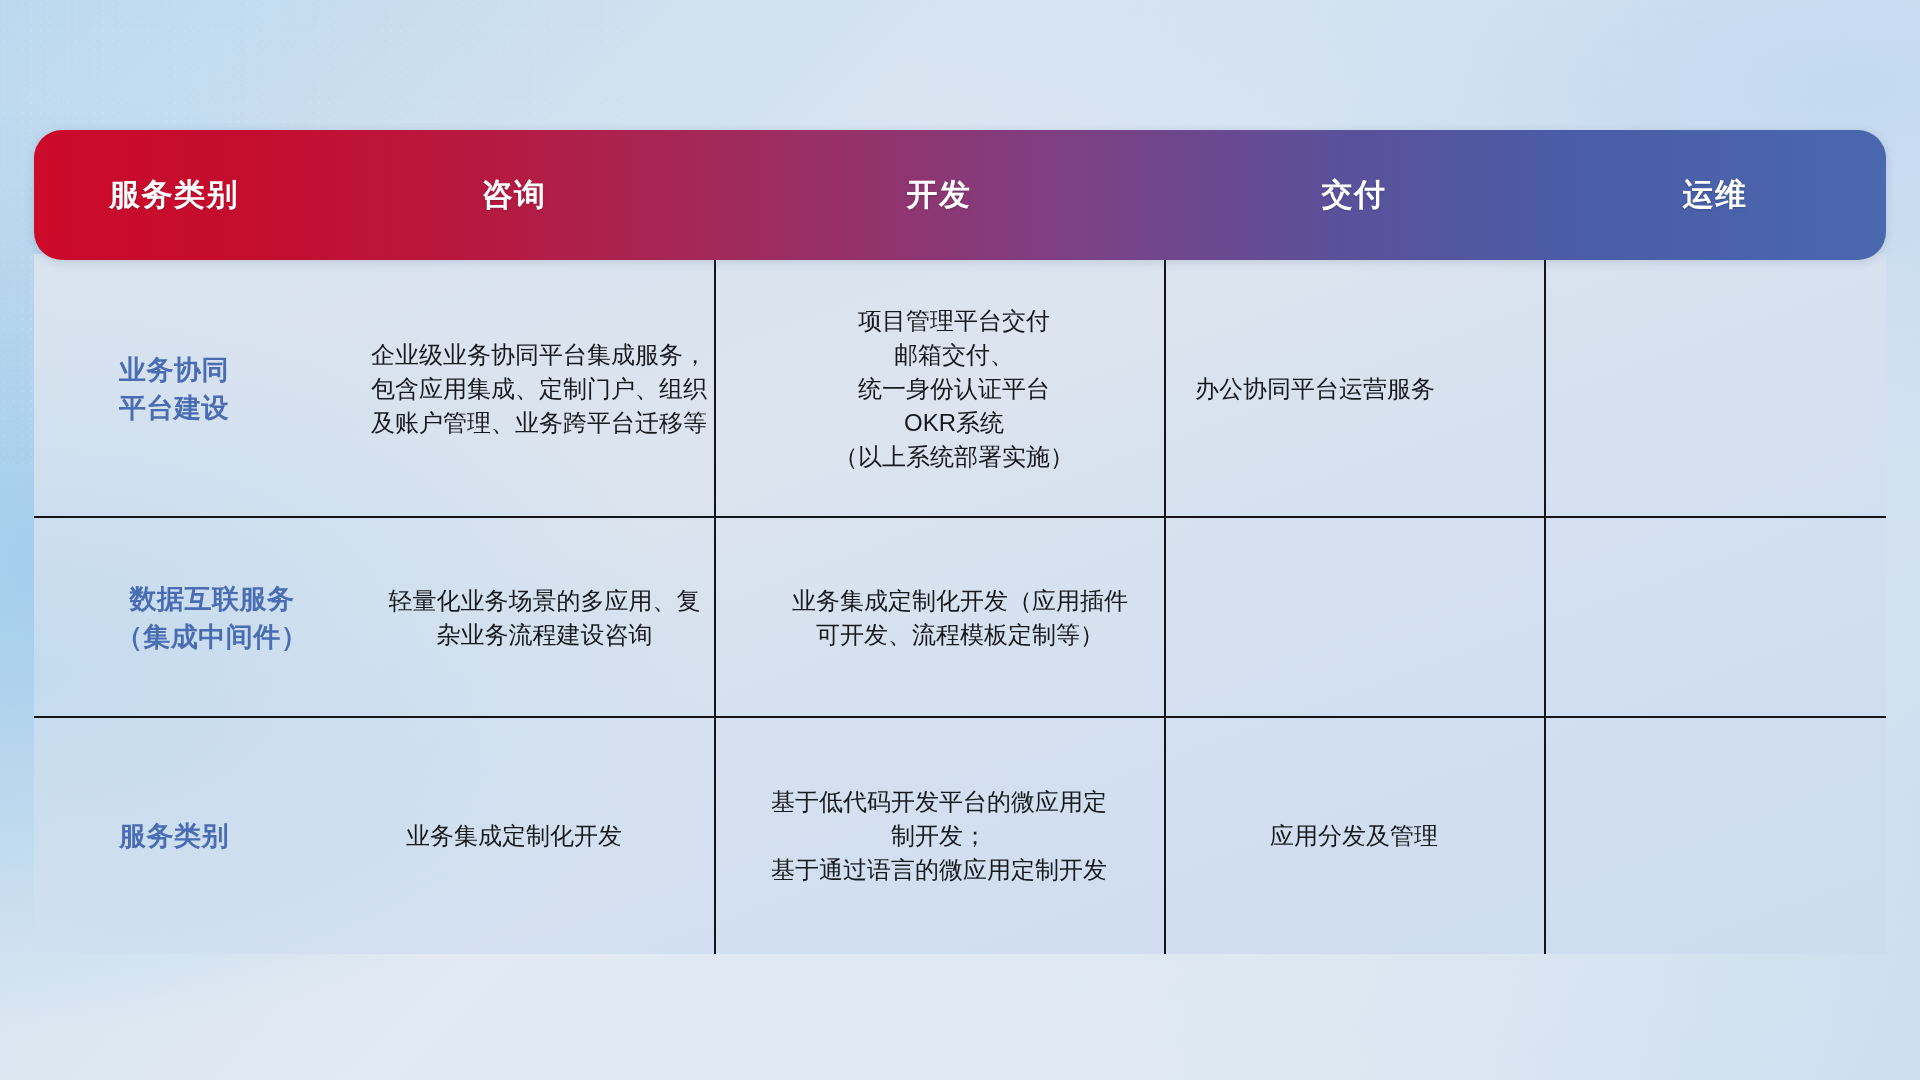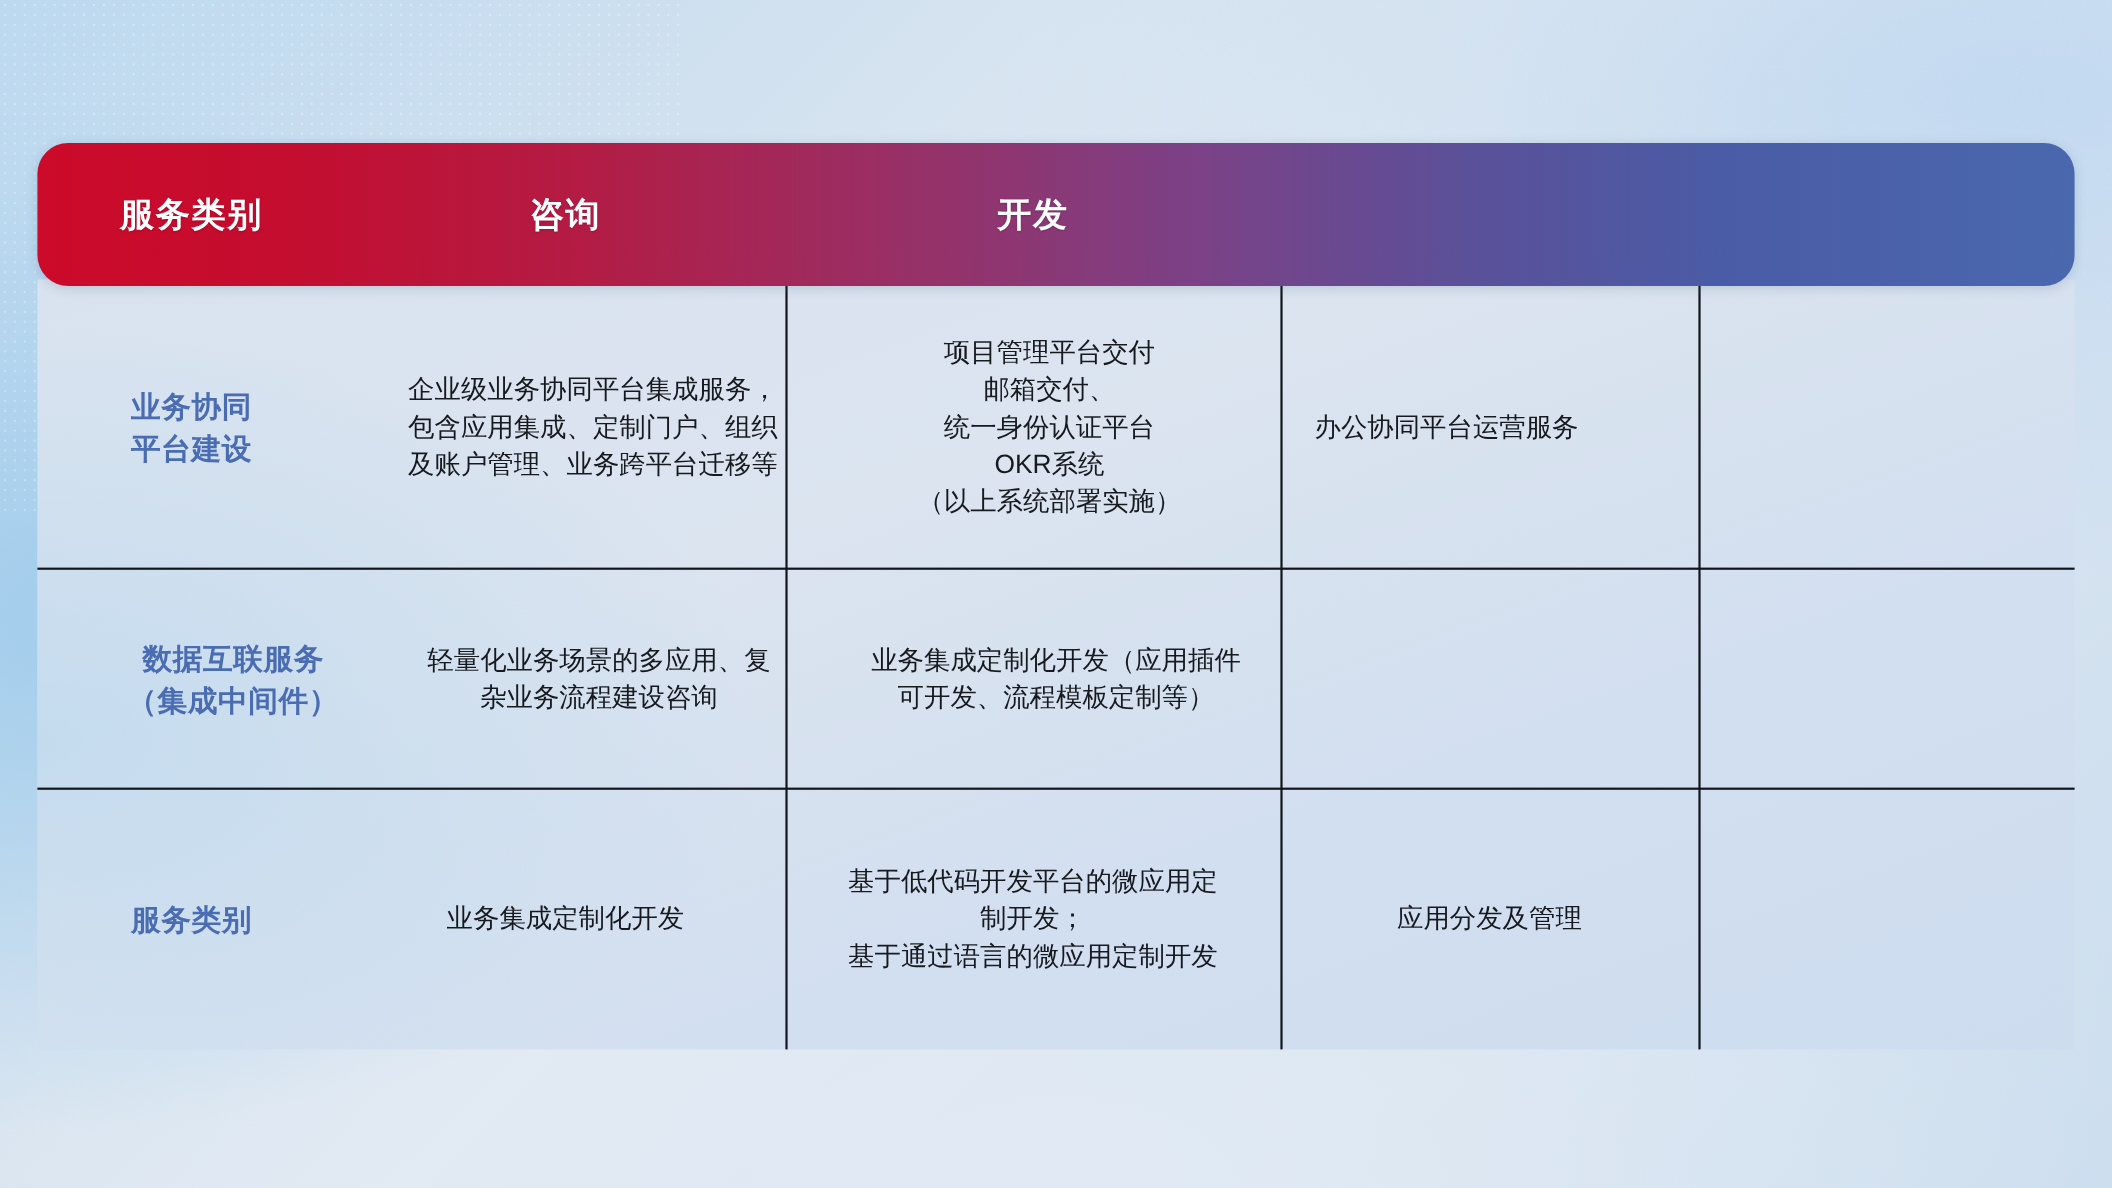--- a/index.html
+++ b/index.html
@@ -129,20 +129,22 @@
 
 <div class="tex"></div>
 <div class="tex2"></div>
 
 <div class="table-wrap">
 
   <div class="thead">
     <div class="th c0">服务类别</div>
     <div class="th c1">咨询</div>
     <div class="th c2">开发</div>
+    <div class="th c3">交付</div>
+    <div class="th c4">运维</div>
   </div>
 
   <div class="tbody">
 
     <div class="vline" style="left:680px; top:6px; bottom:0;"></div>
     <div class="vline" style="left:1130px; top:6px; bottom:0;"></div>
     <div class="vline" style="left:1510px; top:6px; bottom:0;"></div>
 
     <div class="row r1">
       <div class="cell c0">

